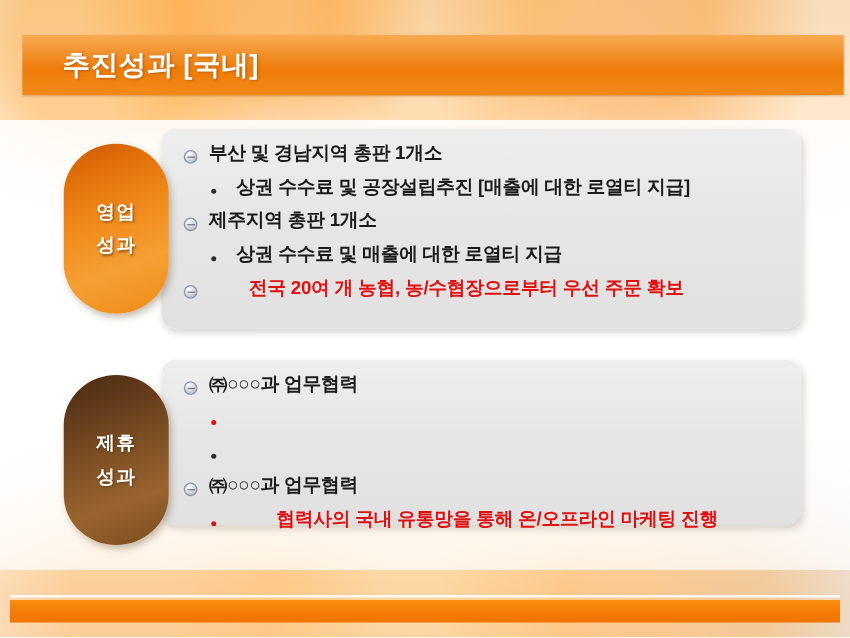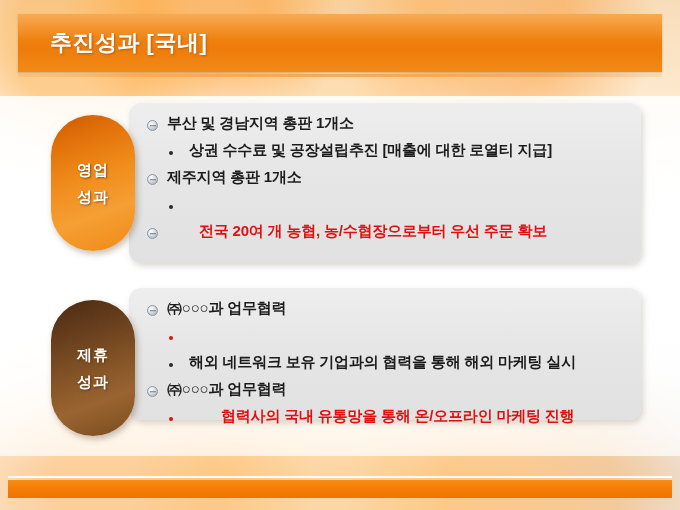--- a/index.html
+++ b/index.html
@@ -48,25 +48,26 @@
     left: 0; right: 0;
     top: 96px;
     height: 360px;
     background: linear-gradient(to bottom, rgba(255,255,255,0.88) 0%, rgba(255,255,255,0.96) 25%, rgba(255,255,255,0.96) 70%, rgba(255,255,255,0.72) 100%);
   }
 
   
   .title-band {
     position: absolute;
     left: 18px;
-    top: 14px;
+    top: 28px;
     width: 644px;
-    height: 58px;
+    height: 48px;
     background: linear-gradient(180deg, #f59322 0%, #f08413 35%, #ee7c0a 60%, #f28a18 100%);
     box-shadow: 0 1px 2px rgba(0,0,0,0.18);
+    padding-left: 13px;
   }
   .title-band::after {
     content: "";
     position: absolute;
     left: 0; right: 0; top: 0;
     height: 26px;
     background: linear-gradient(180deg, rgba(255,255,255,0.22), rgba(255,255,255,0));
     pointer-events: none;
   }
   .title-text {
@@ -242,20 +243,21 @@
             <div class="row lvl2">
               <span class="mark-dot"></span>
               <span class="txt">상권 수수료 및 공장설립추진 [매출에 대한 로열티 지급]</span>
             </div>
             <div class="row lvl1">
               <span class="mark-dash"></span>
               <span class="txt">제주지역 총판 1개소</span>
             </div>
             <div class="row lvl2">
               <span class="mark-dot"></span>
+              <span class="txt">상권 수수료 및 매출에 대한 로열티 지급</span>
             </div>
             <div class="row lvl1">
               <span class="mark-dash"></span>
               <span class="txt red">전국 20여 개 농협, 농/수협장으로부터 우선 주문 확보</span>
             </div>
           </div>
         </div>
         <div class="badge orange">
           <div class="badge-line">영업</div>
           <div class="badge-line">성과</div>
@@ -266,21 +268,20 @@
           <div class="bullets">
             <div class="row lvl1">
               <span class="mark-dash"></span>
               <span class="txt">㈜○○○과 업무협력</span>
             </div>
             <div class="row lvl2">
               <span class="mark-dot red"></span>
             </div>
             <div class="row lvl2">
               <span class="mark-dot"></span>
-              <span class="txt">해외 네트워크 보유 기업과의 협력을 통해 해외 마케팅 실시</span>
             </div>
             <div class="row lvl1">
               <span class="mark-dash"></span>
               <span class="txt">㈜○○○과 업무협력</span>
             </div>
             <div class="row lvl2">
               <span class="mark-dot red"></span>
               <span class="txt red">협력사의 국내 유통망을 통해 온/오프라인 마케팅 진행</span>
             </div>
           </div>

